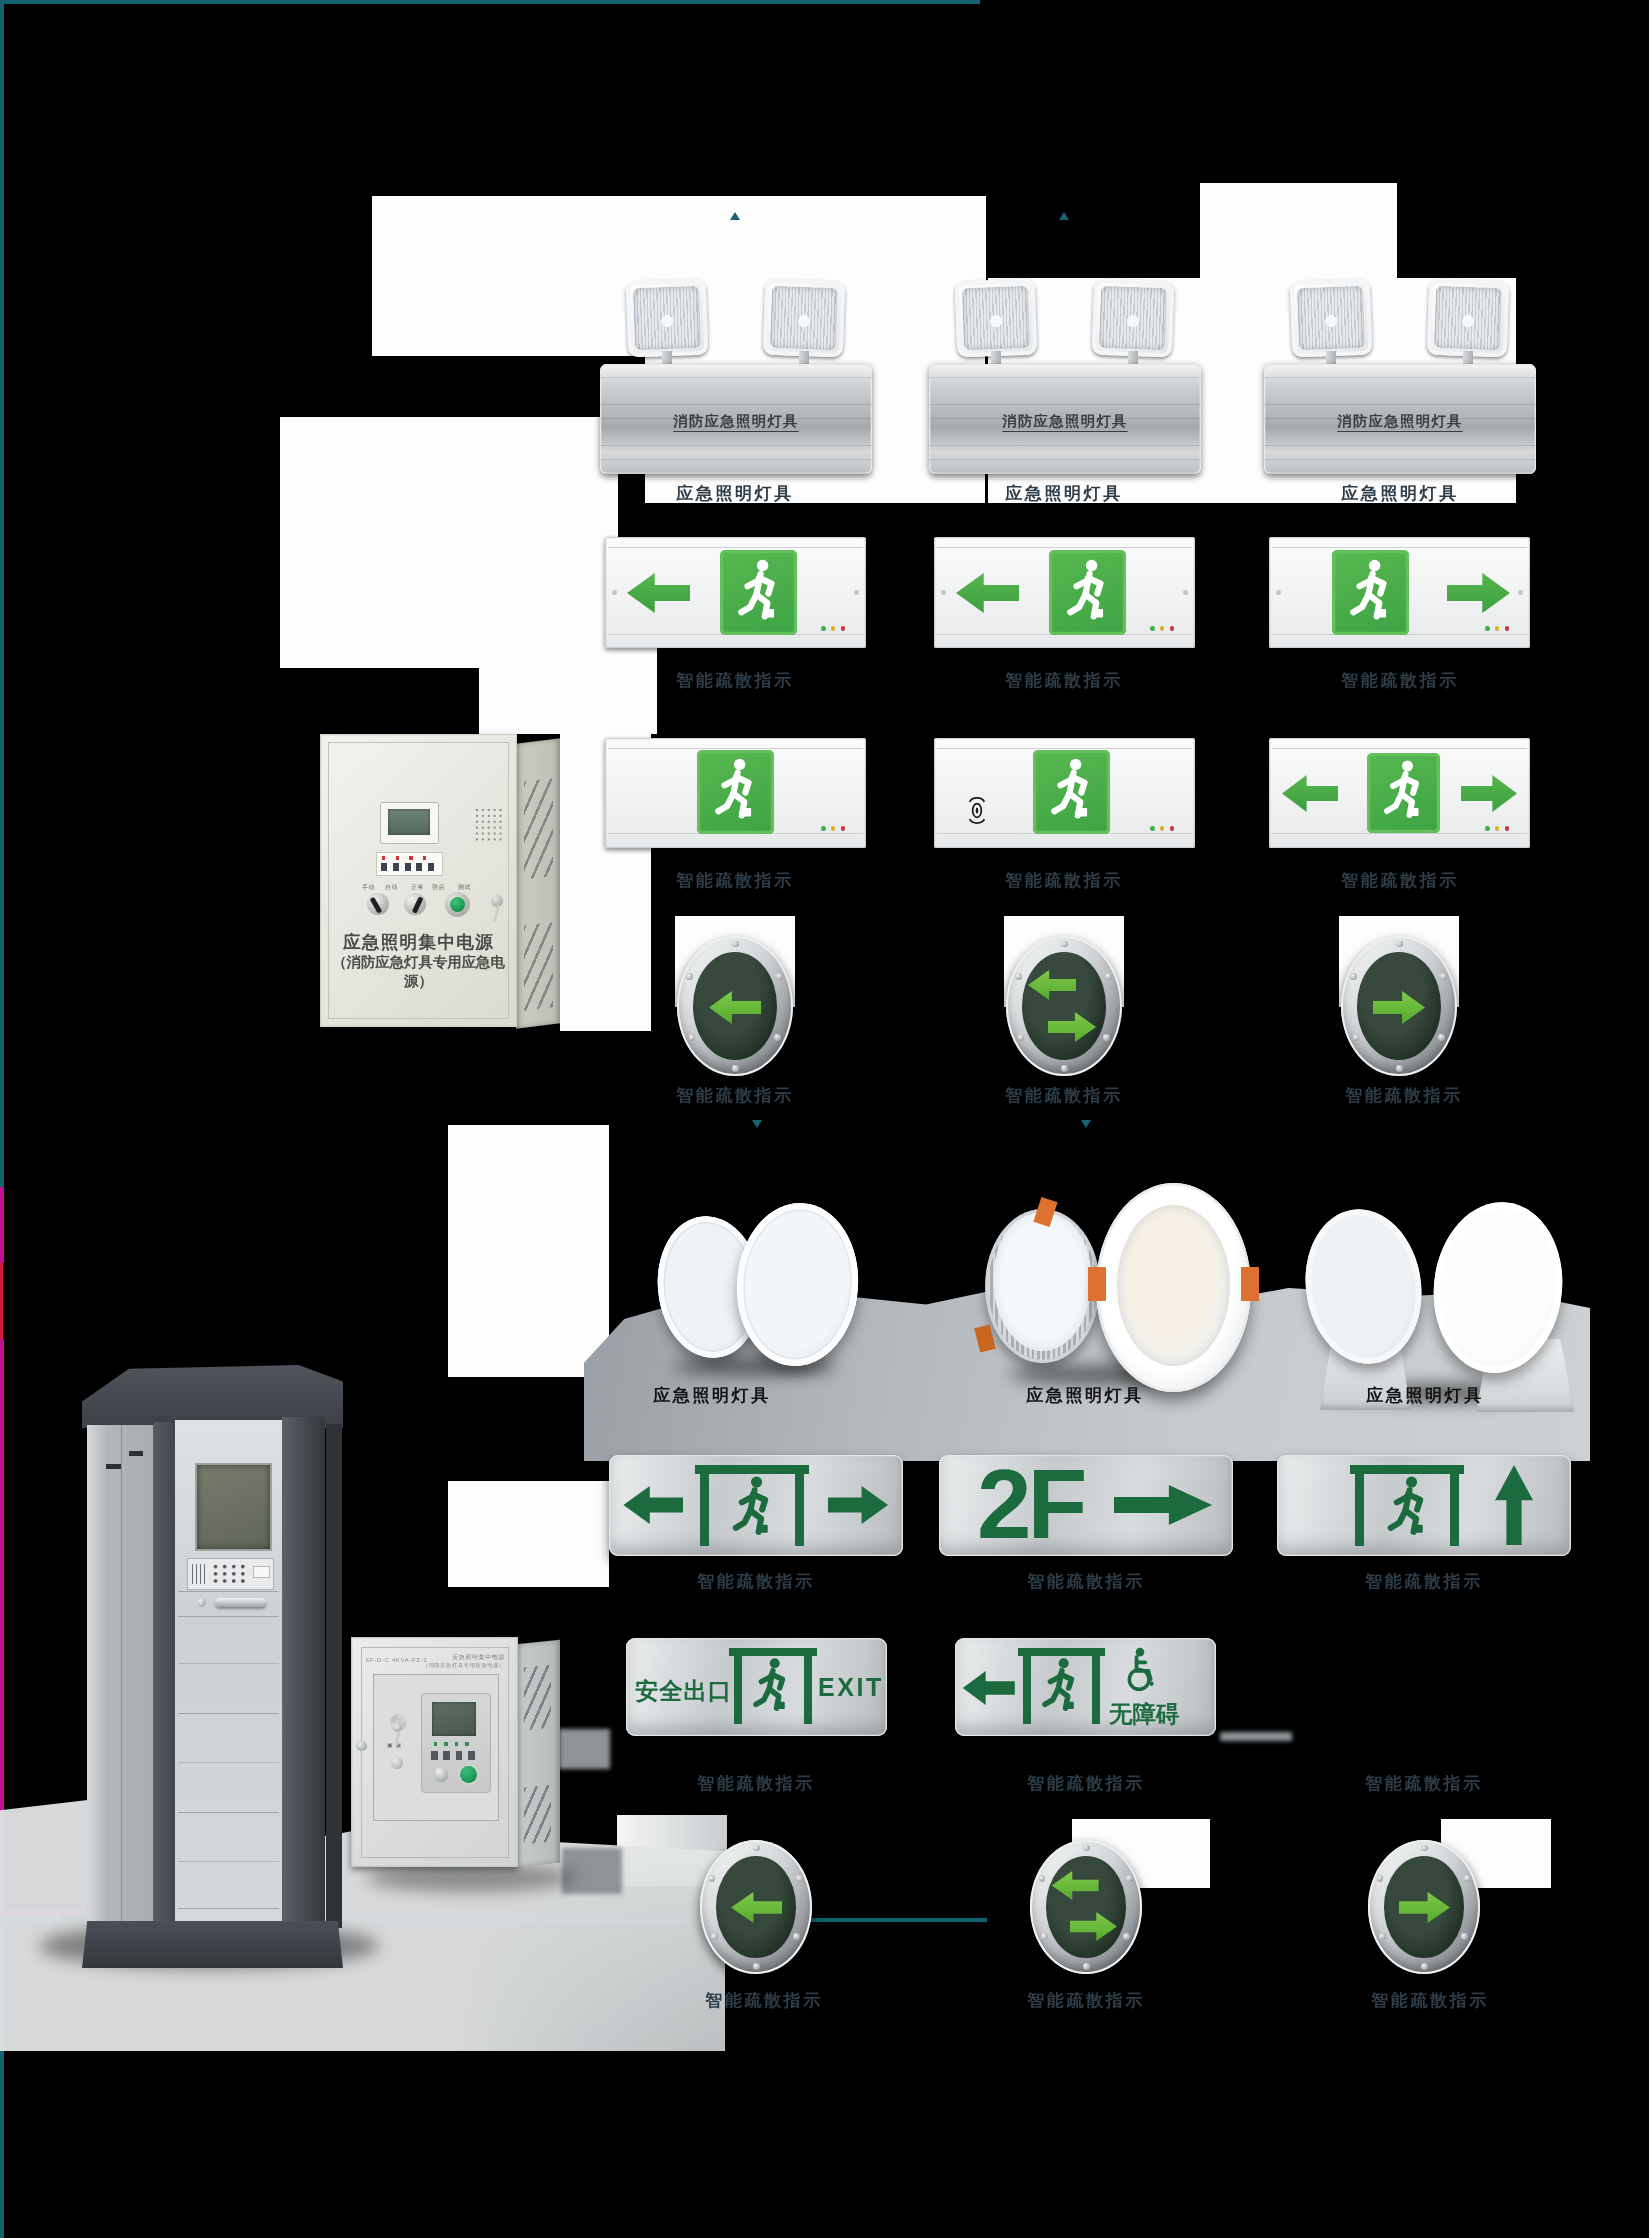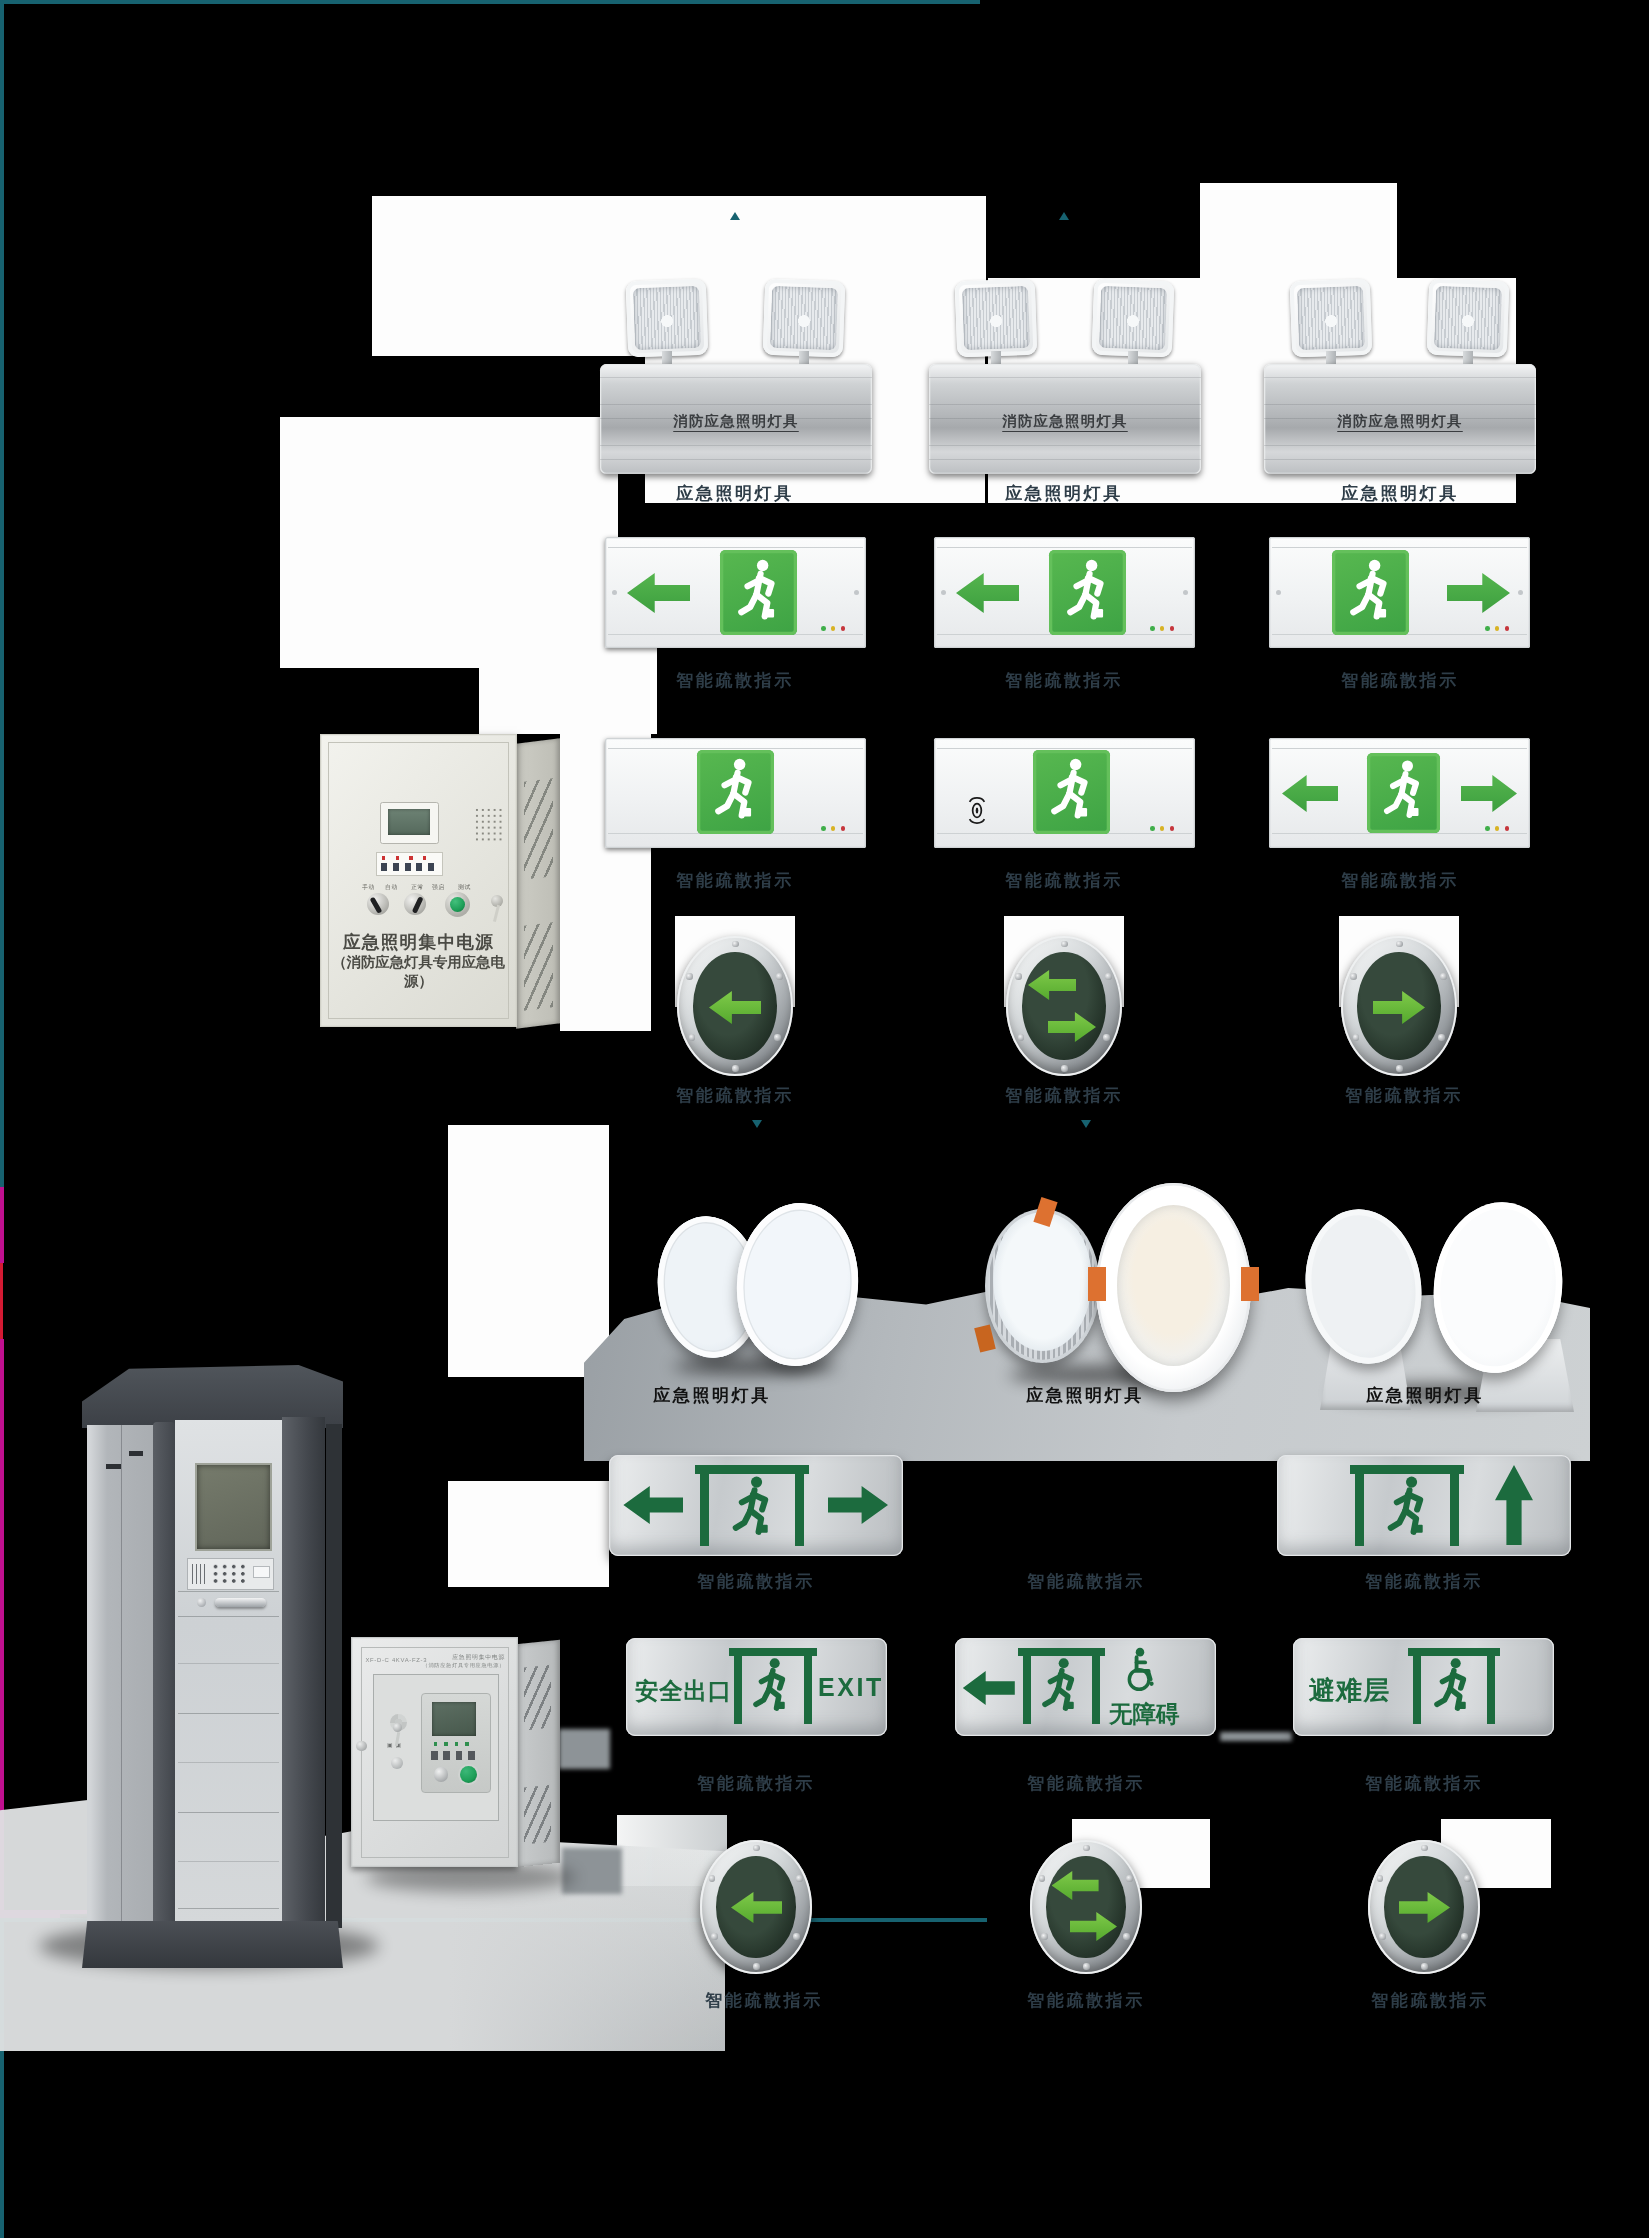--- a/index.html
+++ b/index.html
@@ -439,20 +439,24 @@
     <div class="ddoor" style="left:91px;top:10.4px;width:104px;height:81px;">
       <div class="b" style="left:0;"></div>
         <div class="b" style="right:0;"></div>
         <div class="t"></div>
       <svg class="runner dk" style="left:25px;top:9.1px;" width="56" height="71" viewBox="0 0 100 140">
           <use href="#runner"></use>
         </svg>
     </div>
     <div class="ar dark flip" style="left:219px;top:31px;width:60px;height:38px;"></div>
   </div>
+  <div class="msign" style="left:939px;top:1455px;width:294px;height:101px;">
+    <div class="mtext" style="left:38px;top:-7.8px;font-size:98px;line-height:115px;letter-spacing:-3.9px;">2F</div>
+    <div class="ar dark flip" style="left:175px;top:30px;width:98px;height:40px;"></div>
+  </div>
   <div class="msign" style="left:1277px;top:1455px;width:294px;height:101px;">
     <div class="ddoor" style="left:78px;top:10.4px;width:104px;height:81px;">
       <div class="b" style="left:0;"></div>
         <div class="b" style="right:0;"></div>
         <div class="t"></div>
       <svg class="runner dk" style="left:25px;top:9.1px;" width="56" height="71" viewBox="0 0 100 140">
           <use href="#runner"></use>
         </svg>
     </div>
     <div class="ar dark" style="left:197px;top:31px;width:80px;height:38px;transform:rotate(90deg);"></div>
@@ -480,31 +484,20 @@
     <div class="mtext" style="left:9.1px;top:37px;font-size:23.5px;letter-spacing:0.7px;">安全出口</div>
     <div class="ddoor" style="left:108px;top:10.4px;width:78px;height:76px;">
       <div class="b" style="left:0;width:7.8px;"></div>
         <div class="b" style="right:0;width:7.8px;"></div>
         <div class="t" style="height:7.2px;"></div>
       <svg class="runner dk" style="left:14.4px;top:7.8px;" width="47" height="64" viewBox="0 0 100 140">
           <use href="#runner"></use>
         </svg>
     </div>
     <div class="mtext" style="left:192px;top:35px;font-size:25px;letter-spacing:2.6px;">EXIT</div>
-  </div>
-  <div class="msign" style="left:1293px;top:1638px;width:261px;height:98px;">
-    <div class="mtext" style="left:15.7px;top:35px;font-size:26px;letter-spacing:1.3px;">避难层</div>
-    <div class="ddoor" style="left:120px;top:10.4px;width:82px;height:76px;">
-      <div class="b" style="left:0;width:7.8px;"></div>
-        <div class="b" style="right:0;width:7.8px;"></div>
-        <div class="t" style="height:7.2px;"></div>
-      <svg class="runner dk" style="left:16.3px;top:7.8px;" width="47" height="64" viewBox="0 0 100 140">
-          <use href="#runner"></use>
-        </svg>
-    </div>
   </div>
   <div class="lab" style="left:756px;top:1772px;">智能疏散指示</div>
   <div class="lab" style="left:1086px;top:1772px;">智能疏散指示</div>
   <div class="lab" style="left:1424px;top:1772px;">智能疏散指示</div>
 
   <div class="rlight" style="left:700px;top:1840px;width:112px;height:134px;">
     <div class="rface"></div>
     <div class="ar bright" style="left:31px;top:52px;width:51px;height:31px;"></div>
     <i class="scr" style="left:53px;top:4.6px;"></i>
       <i class="scr" style="left:53px;top:123px;"></i>

